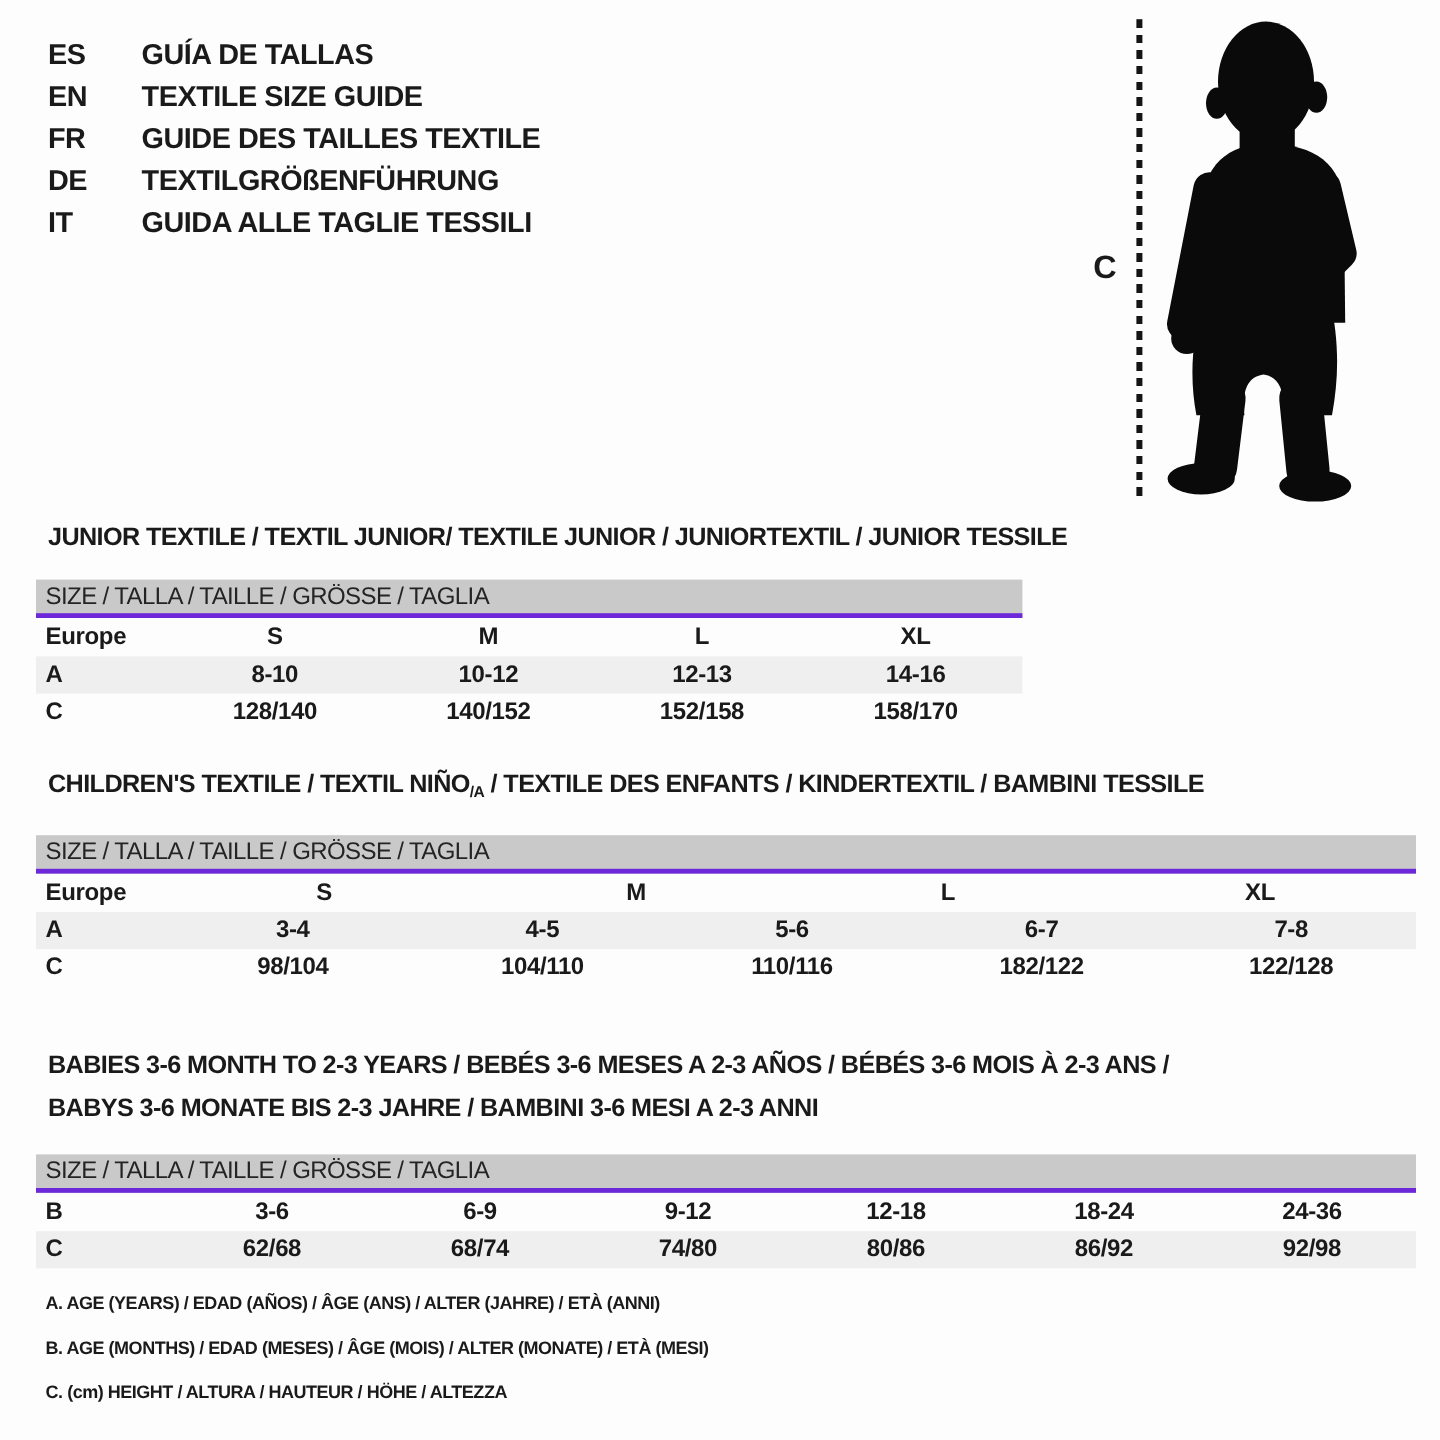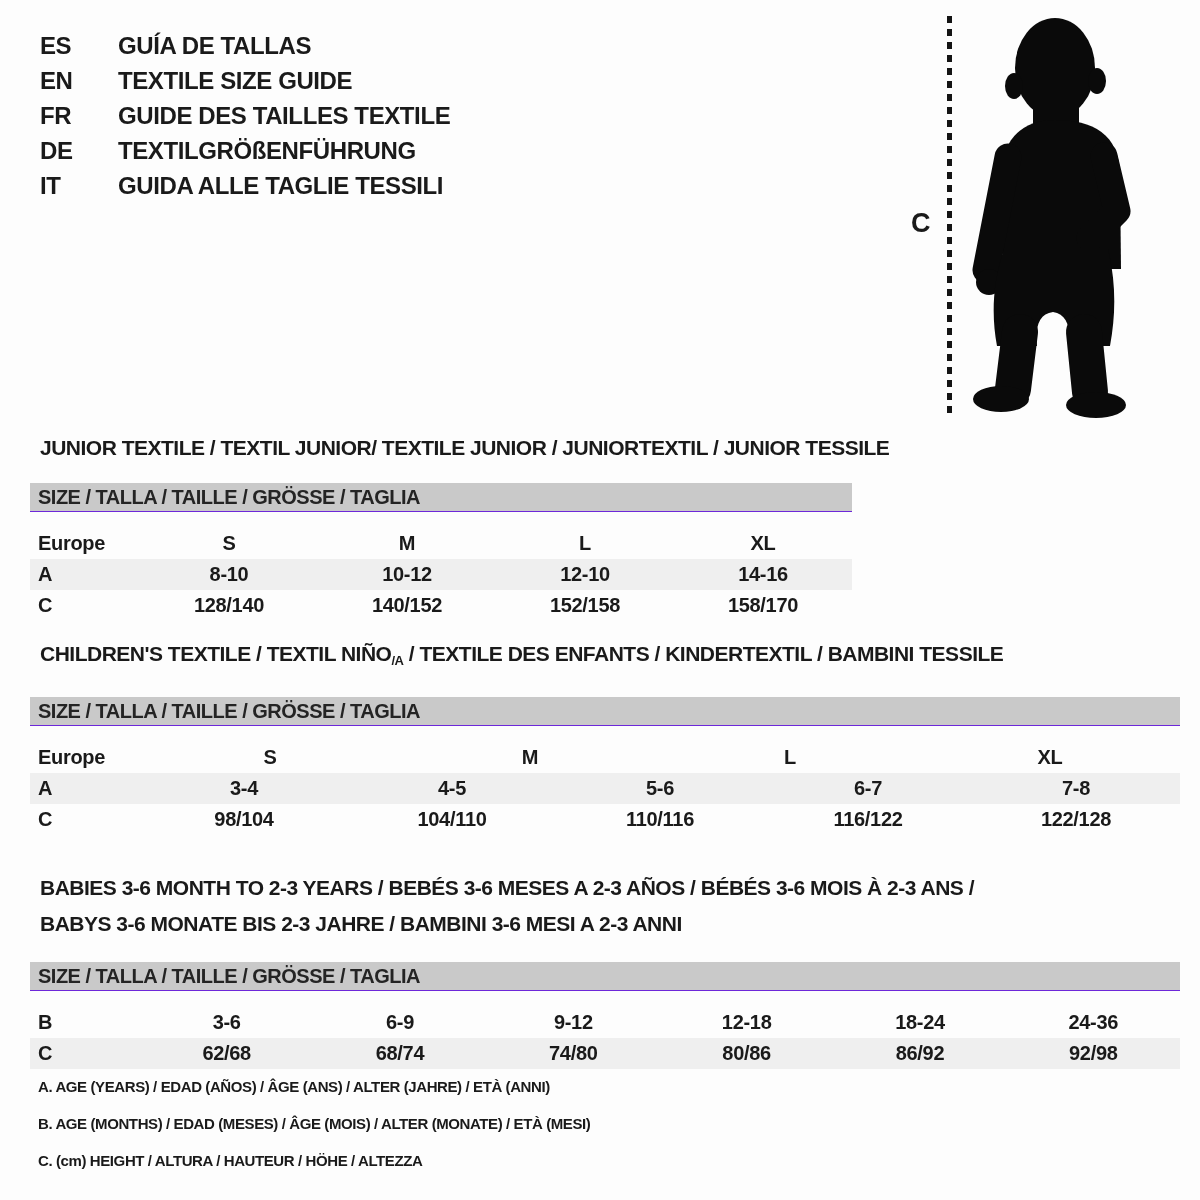--- a/index.html
+++ b/index.html
@@ -23,23 +23,23 @@
   .table-section{position:absolute;left:30px;}
   #table-section-0{top:430px;width:822px;}
   #table-section-1{top:636px;width:1150px;}
   #table-section-2{top:870px;width:1150px;}
   .section-title{margin-left:10px;font-size:21px;font-weight:bold;letter-spacing:-0.5px;}
   .title-line{line-height:36px;white-space:nowrap;}
   .sub{font-size:13px;vertical-align:-4px;}
   .grid{margin-top:17px;}
   #table-section-1 .grid{margin-top:18px;}
   #table-section-2 .grid{margin-top:20px;}
-  .bar{height:28px;line-height:28px;background:#c9c9c9;border-bottom:1px solid #6d28d9;
-    padding-left:8px;font-size:20px;font-weight:bold;letter-spacing:-0.5px;color:#242424;
-    margin-bottom:16px;}
+  .bar{height:28px;line-height:28px;background:#c9c9c9;border-bottom:4px solid #6d28d9;
+    padding-left:8px;font-size:20px;font-weight:normal;letter-spacing:-0.5px;color:#242424;
+    margin-bottom:1px;}
   .row{display:flex;height:31px;line-height:31px;font-size:20px;font-weight:bold;
     letter-spacing:-0.3px;}
   .grid .row:nth-child(3){background:#efefef;}
   .lbl{width:110px;flex:0 0 110px;padding-left:8px;box-sizing:border-box;}
   .cell{flex:1;text-align:center;}
   
   .footnotes{position:absolute;left:38px;top:1068px;font-size:15px;font-weight:bold;
     line-height:37px;letter-spacing:-0.4px;white-space:nowrap;}
 </style>
 </head>
@@ -97,21 +97,21 @@
         <span class="lbl">Europe</span>
         <span class="cell">S</span>
         <span class="cell">M</span>
         <span class="cell">L</span>
         <span class="cell">XL</span>
       </div>
       <div class="row">
         <span class="lbl">A</span>
         <span class="cell">8-10</span>
         <span class="cell">10-12</span>
-        <span class="cell">12-10</span>
+        <span class="cell">12-13</span>
         <span class="cell">14-16</span>
       </div>
       <div class="row">
         <span class="lbl">C</span>
         <span class="cell">128/140</span>
         <span class="cell">140/152</span>
         <span class="cell">152/158</span>
         <span class="cell">158/170</span>
       </div>
     </div>
@@ -135,21 +135,21 @@
         <span class="cell">4-5</span>
         <span class="cell">5-6</span>
         <span class="cell">6-7</span>
         <span class="cell">7-8</span>
       </div>
       <div class="row">
         <span class="lbl">C</span>
         <span class="cell">98/104</span>
         <span class="cell">104/110</span>
         <span class="cell">110/116</span>
-        <span class="cell">116/122</span>
+        <span class="cell">182/122</span>
         <span class="cell">122/128</span>
       </div>
     </div>
   </div>
 <div class="table-section" id="table-section-2">
     <div class="section-title">
       <div class="title-line"><span>BABIES 3-6 MONTH TO 2-3 YEARS / BEBÉS 3-6 MESES A 2-3 AÑOS / BÉBÉS 3-6 MOIS À 2-3 ANS /</span></div>
       <div class="title-line"><span>BABYS 3-6 MONATE BIS 2-3 JAHRE / BAMBINI 3-6 MESI A 2-3 ANNI</span></div>
     </div>
     <div class="grid">

